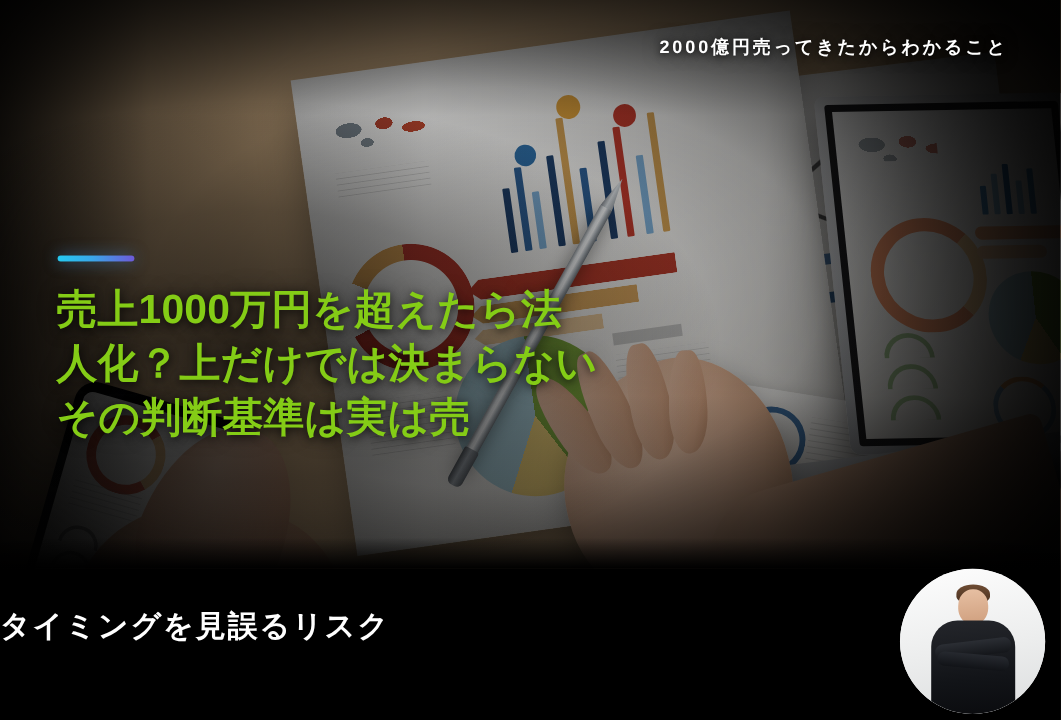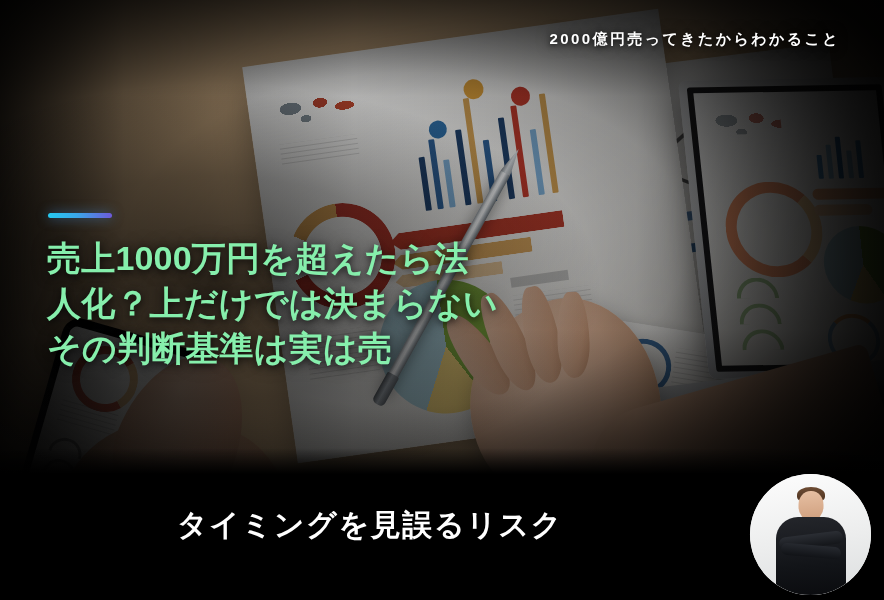--- a/index.html
+++ b/index.html
@@ -190,41 +190,41 @@
 
   .accent-bar{
     position:absolute;left:48px;top:213px;
     width:64px;height:5px;border-radius:3px;
     background:linear-gradient(90deg,#25c9f0 0%,#3aa7ea 45%,#6d5ad9 100%);
     box-shadow:0 0 12px rgba(70,150,230,.55);
   }
 
   .headline{
     position:absolute;left:47px;top:236px;width:430px;
-    color:#86efac;
+    color:#84cc16;
     font-size:34px;font-weight:700;
     line-height:45px;
     letter-spacing:.2px;
     text-shadow:0 2px 7px rgba(0,0,0,.70), 0 0 18px rgba(0,0,0,.45);
   }
   .headline .ln{display:block;white-space:nowrap;}
 
   .bottom-bar{
     position:absolute;left:0;right:0;bottom:0;height:126px;
     background:#000000;
   }
   .bottom-bar:before{
     content:"";position:absolute;left:0;right:0;top:-26px;height:26px;
     background:linear-gradient(180deg, rgba(0,0,0,0), rgba(0,0,0,1));
   }
   .caption{
     position:absolute;left:0;width:740px;top:505px;
-    text-align:center;
+    text-align:left;
     color:#ffffff;
-    font-size:30px;font-weight:700;
+    font-size:25px;font-weight:700;
     letter-spacing:1.6px;
     white-space:nowrap;
   }
 
   .avatar{
     position:absolute;left:750px;top:474px;
     width:121px;height:121px;border-radius:50%;
     overflow:hidden;
     background:#f2f3f4;
   }

